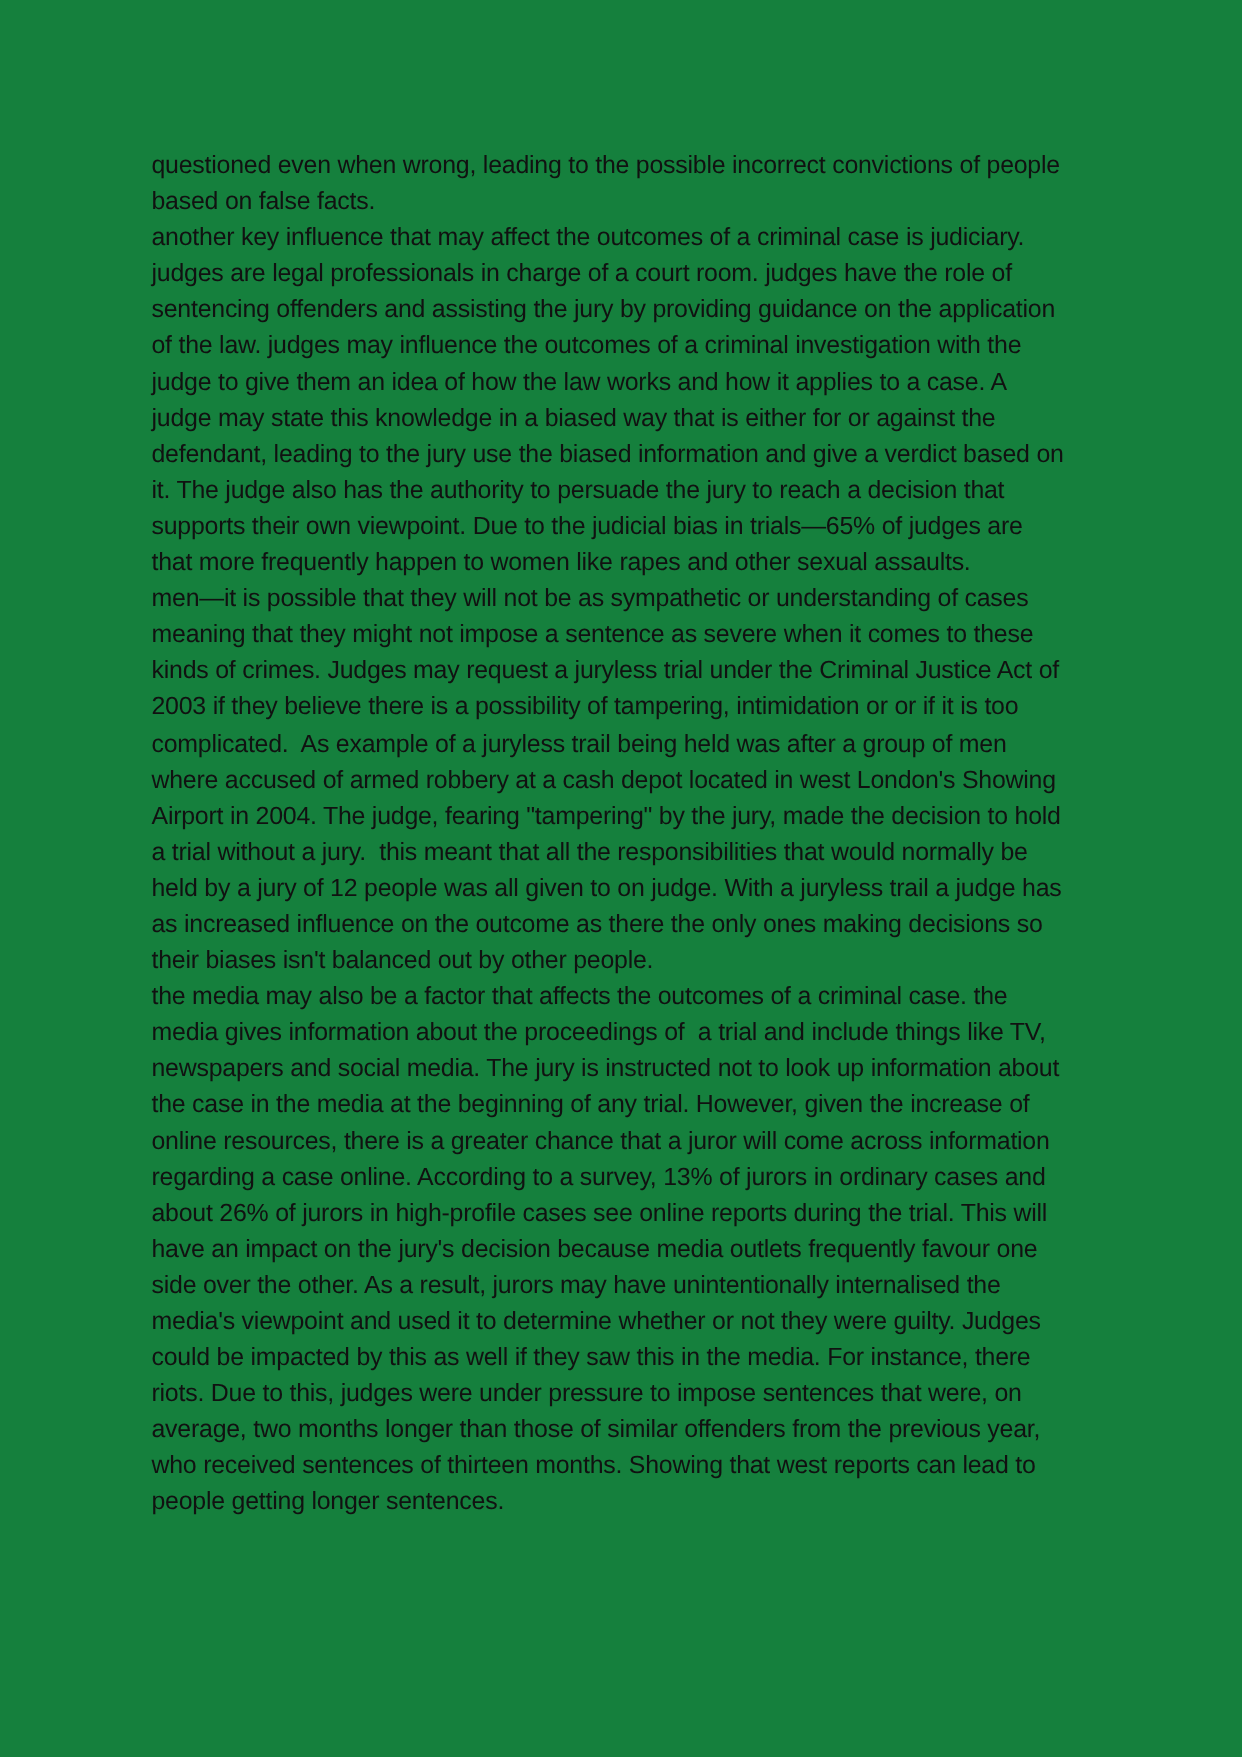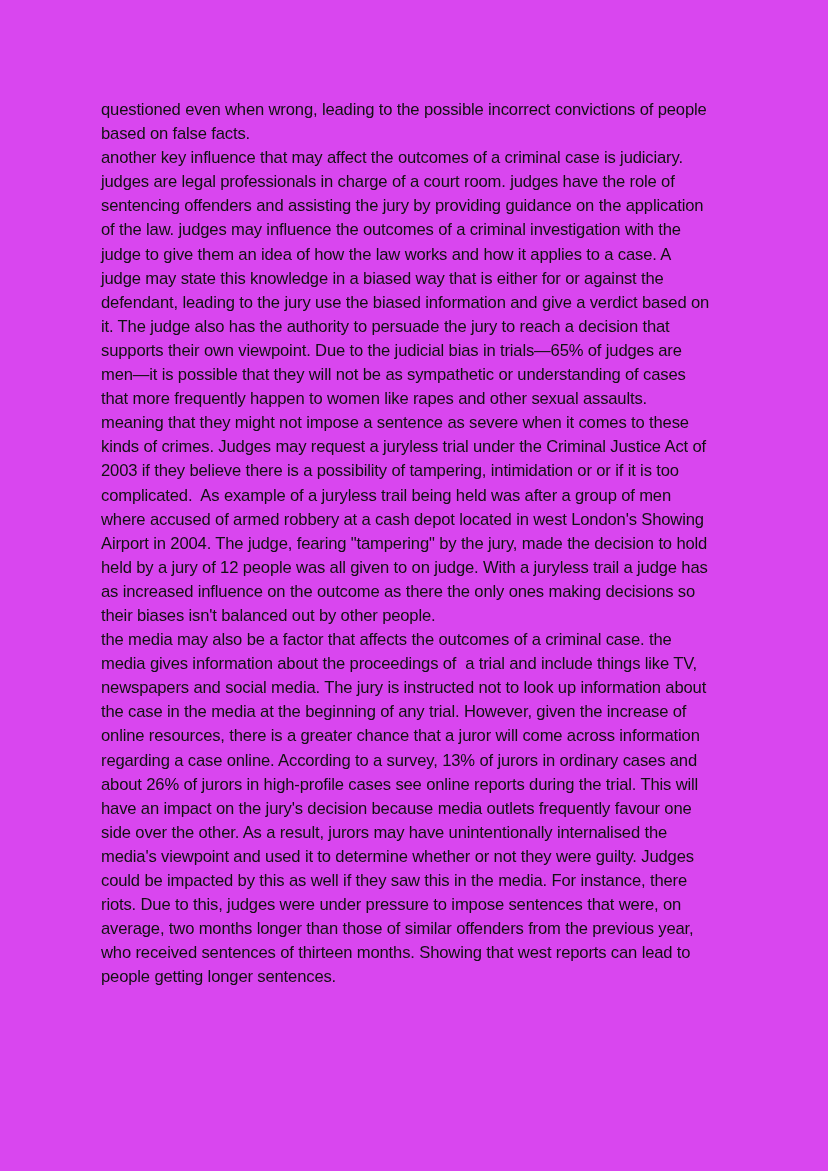--- a/index.html
+++ b/index.html
@@ -12,21 +12,21 @@
       height: 1171px;
       position: relative;
       overflow: hidden;
     }
     .page {
       position: absolute;
       left: 0;
       top: 0;
       width: 828px;
       height: 1171px;
-      background: #d946ef;
+      background: #15803d;
     }
     .text-body {
       position: absolute;
       left: 101px;
       top: 98px;
       width: 630px;
       font-family: "Liberation Sans", sans-serif;
       font-size: 16.6px;
       line-height: 24.1px;
       color: #111111;
@@ -47,28 +47,29 @@
     <span class="line">based on false facts.</span>
     <span class="line">another key influence that may affect the outcomes of a criminal case is judiciary.</span>
     <span class="line">judges are legal professionals in charge of a court room. judges have the role of</span>
     <span class="line">sentencing offenders and assisting the jury by providing guidance on the application</span>
     <span class="line">of the law. judges may influence the outcomes of a criminal investigation with the</span>
     <span class="line">judge to give them an idea of how the law works and how it applies to a case. A</span>
     <span class="line">judge may state this knowledge in a biased way that is either for or against the</span>
     <span class="line">defendant, leading to the jury use the biased information and give a verdict based on</span>
     <span class="line">it. The judge also has the authority to persuade the jury to reach a decision that</span>
     <span class="line">supports their own viewpoint. Due to the judicial bias in trials—65% of judges are</span>
+    <span class="line">that more frequently happen to women like rapes and other sexual assaults.</span>
     <span class="line">men—it is possible that they will not be as sympathetic or understanding of cases</span>
-    <span class="line">that more frequently happen to women like rapes and other sexual assaults.</span>
     <span class="line">meaning that they might not impose a sentence as severe when it comes to these</span>
     <span class="line">kinds of crimes. Judges may request a juryless trial under the Criminal Justice Act of</span>
     <span class="line">2003 if they believe there is a possibility of tampering, intimidation or or if it is too</span>
     <span class="line">complicated.  As example of a juryless trail being held was after a group of men</span>
     <span class="line">where accused of armed robbery at a cash depot located in west London's Showing</span>
     <span class="line">Airport in 2004. The judge, fearing "tampering" by the jury, made the decision to hold</span>
+    <span class="line">a trial without a jury.  this meant that all the responsibilities that would normally be</span>
     <span class="line">held by a jury of 12 people was all given to on judge. With a juryless trail a judge has</span>
     <span class="line">as increased influence on the outcome as there the only ones making decisions so</span>
     <span class="line">their biases isn't balanced out by other people.</span>
     <span class="line">the media may also be a factor that affects the outcomes of a criminal case. the</span>
     <span class="line">media gives information about the proceedings of  a trial and include things like TV,</span>
     <span class="line">newspapers and social media. The jury is instructed not to look up information about</span>
     <span class="line">the case in the media at the beginning of any trial. However, given the increase of</span>
     <span class="line">online resources, there is a greater chance that a juror will come across information</span>
     <span class="line">regarding a case online. According to a survey, 13% of jurors in ordinary cases and</span>
     <span class="line">about 26% of jurors in high-profile cases see online reports during the trial. This will</span>

